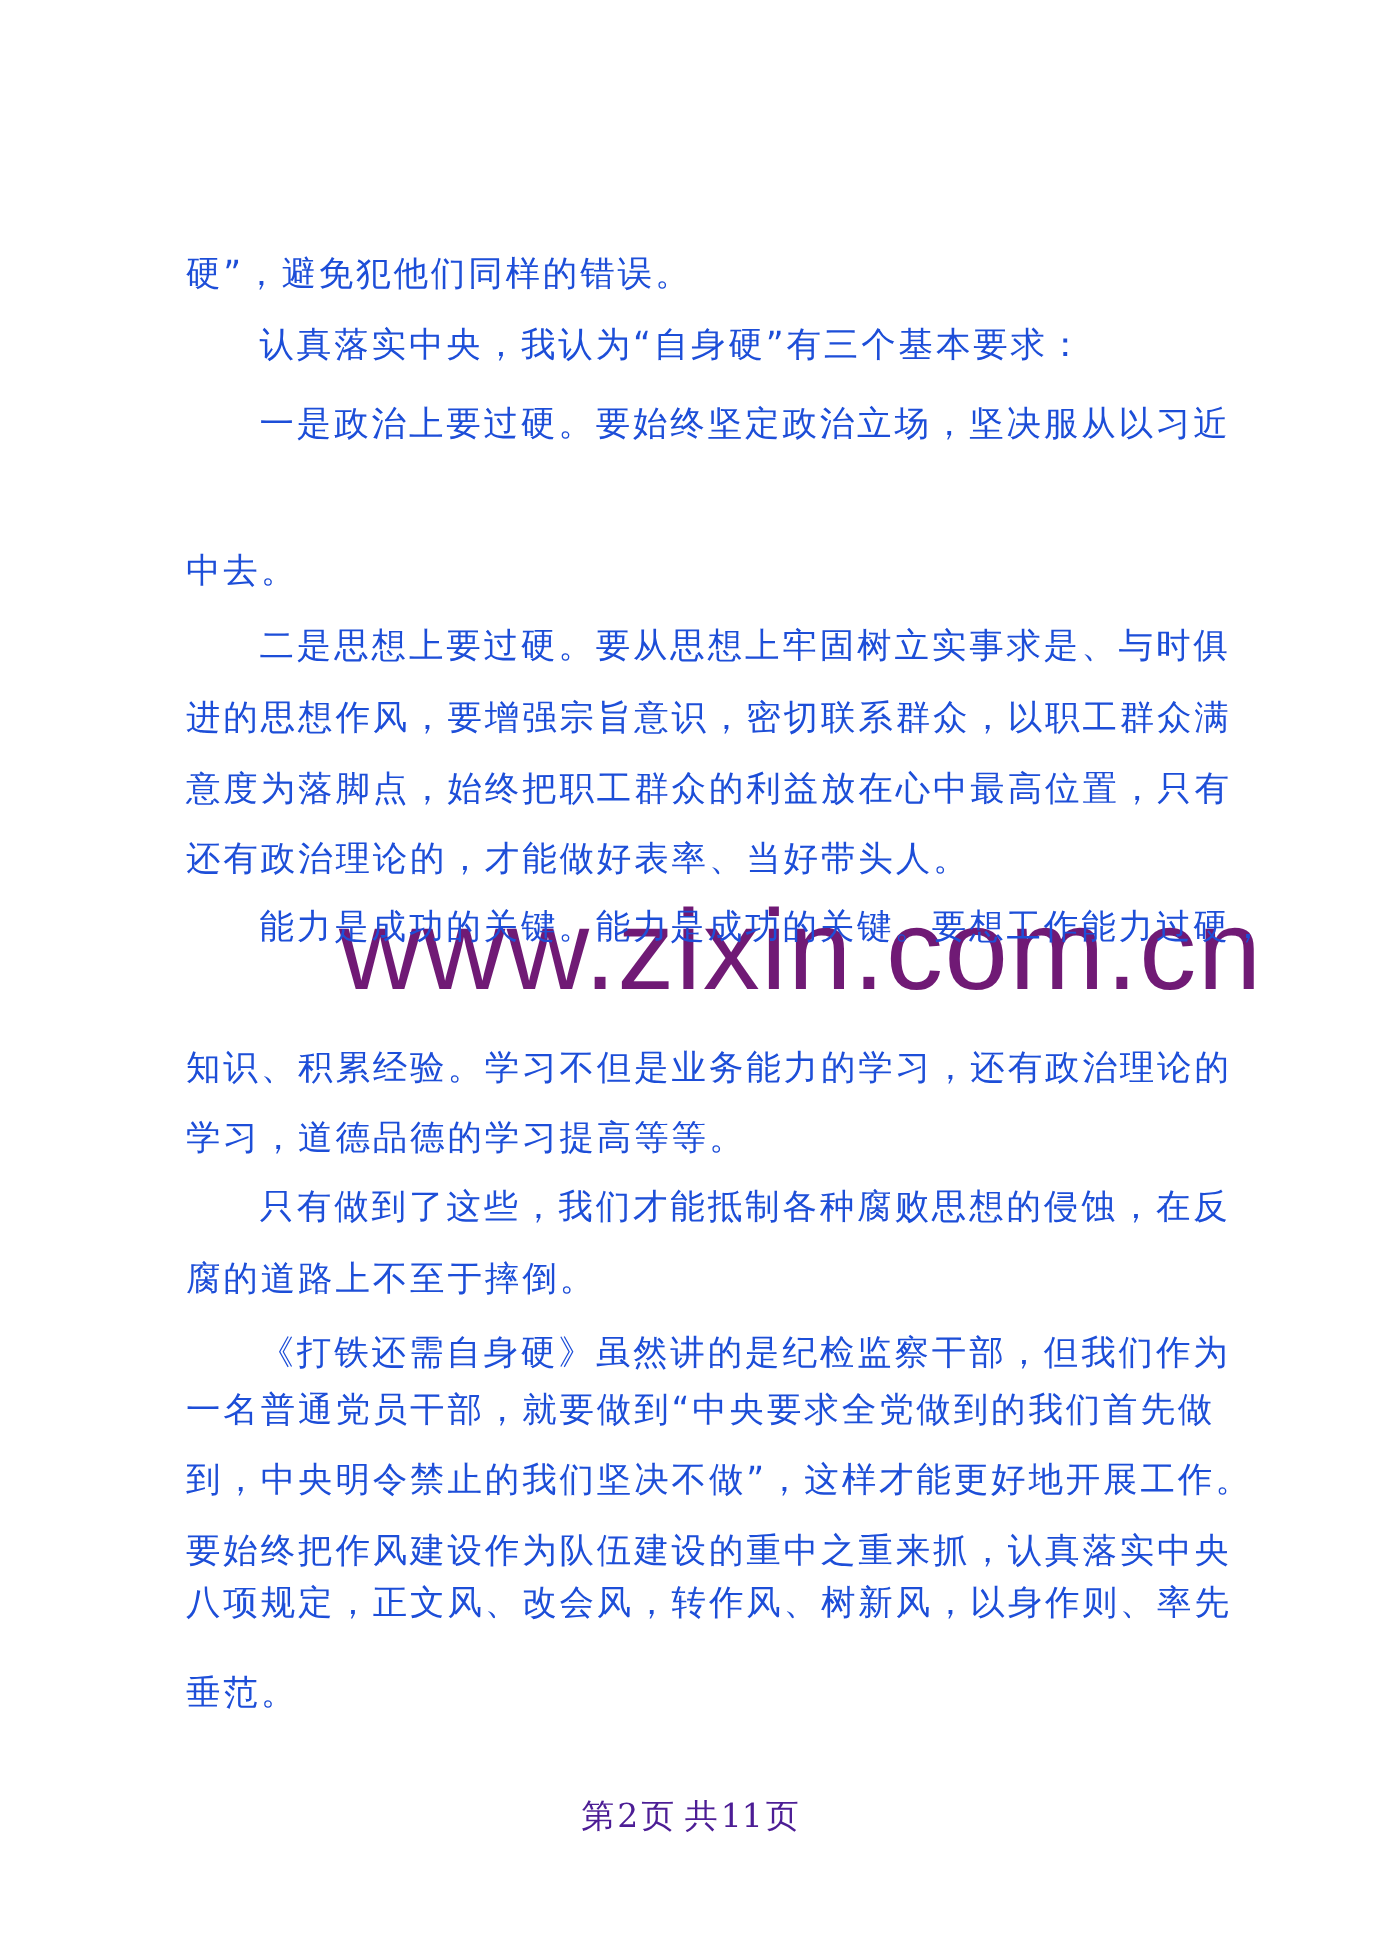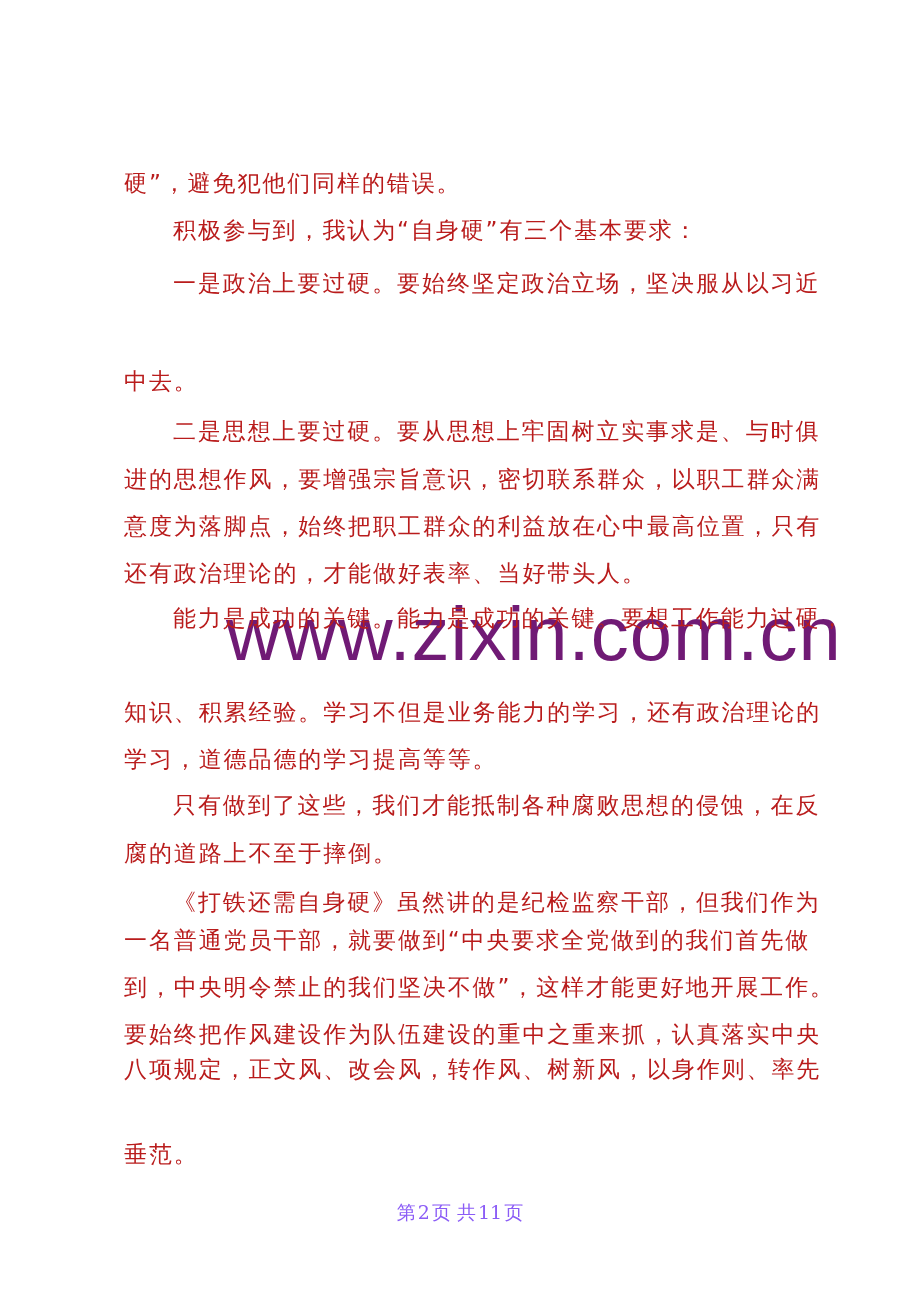--- a/index.html
+++ b/index.html
@@ -20,21 +20,21 @@
     width: 920px;
     height: 1302px;
     background: #ffffff;
   }
   .line {
     position: absolute;
     left: 124px;
     white-space: nowrap;
     font-size: 23px;
     line-height: 30px;
-    color: #b91c1c;
+    color: #1d4ed8;
     letter-spacing: 1.9px;
   }
   .line.indent { left: 173px; }
   .watermark {
     position: absolute;
     left: 226px;
     top: 594px;
     font-family: "Liberation Sans", sans-serif;
     font-size: 76px;
     line-height: 80px;
@@ -45,52 +45,52 @@
     pointer-events: none;
   }
   .content { position: absolute; left: 0; top: 0; width: 100%; height: 100%; z-index: 1; }
   .footer {
     position: absolute;
     top: 1200px;
     left: 0;
     width: 920px;
     text-align: center;
     font-family: "DejaVu Serif", "Liberation Serif", serif;
-    font-size: 19px;
+    font-size: 22px;
     line-height: 24px;
-    color: #8b5cf6;
+    color: #4c1d95;
   }
   .footer span { margin: 0 1px; }
 </style>
 </head>
 <body>
 
 <div class="page">
 
   <div class="watermark">www.zixin.com.cn</div>
 
   <div class="content">
     <div class="line" style="top:168px">硬”，避免犯他们同样的错误。</div>
-    <div class="line indent" style="top:215px">积极参与到，我认为“自身硬”有三个基本要求：</div>
+    <div class="line indent" style="top:215px">认真落实中央，我认为“自身硬”有三个基本要求：</div>
     <div class="line indent" style="top:268px">一是政治上要过硬。要始终坚定政治立场，坚决服从以习近</div>
     <div class="line" style="top:366px">中去。</div>
     <div class="line indent" style="top:416px">二是思想上要过硬。要从思想上牢固树立实事求是、与时俱</div>
     <div class="line" style="top:464px">进的思想作风，要增强宗旨意识，密切联系群众，以职工群众满</div>
     <div class="line" style="top:511px">意度为落脚点，始终把职工群众的利益放在心中最高位置，只有</div>
     <div class="line" style="top:558px">还有政治理论的，才能做好表率、当好带头人。</div>
     <div class="line indent" style="top:603px">能力是成功的关键。能力是成功的关键。要想工作能力过硬，</div>
     <div class="line" style="top:697px">知识、积累经验。学习不但是业务能力的学习，还有政治理论的</div>
     <div class="line" style="top:744px">学习，道德品德的学习提高等等。</div>
     <div class="line indent" style="top:790px">只有做到了这些，我们才能抵制各种腐败思想的侵蚀，在反</div>
     <div class="line" style="top:838px">腐的道路上不至于摔倒。</div>
     <div class="line indent" style="top:887px">《打铁还需自身硬》虽然讲的是纪检监察干部，但我们作为</div>
     <div class="line" style="top:925px">一名普通党员干部，就要做到“中央要求全党做到的我们首先做</div>
     <div class="line" style="top:972px">到，中央明令禁止的我们坚决不做”，这样才能更好地开展工作。</div>
     <div class="line" style="top:1019px">要始终把作风建设作为队伍建设的重中之重来抓，认真落实中央</div>
     <div class="line" style="top:1054px">八项规定，正文风、改会风，转作风、树新风，以身作则、率先</div>
-    <div class="line" style="top:1139px">垂范。</div>
+    <div class="line" style="top:1114px">垂范。</div>
   </div>
 
   <div class="footer">
     <span>第</span><span>2</span><span>页  共</span><span>11</span><span>页</span>
   </div>
 
 </div>
 
 </body></html>

